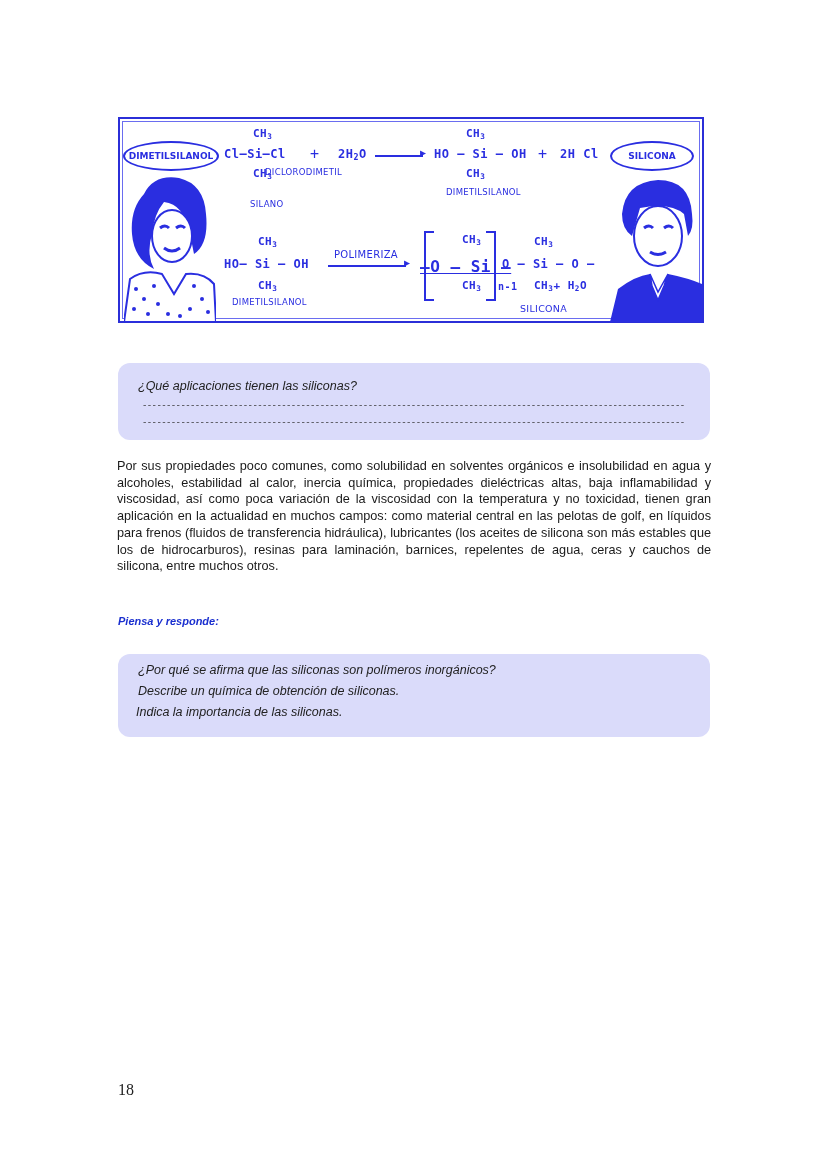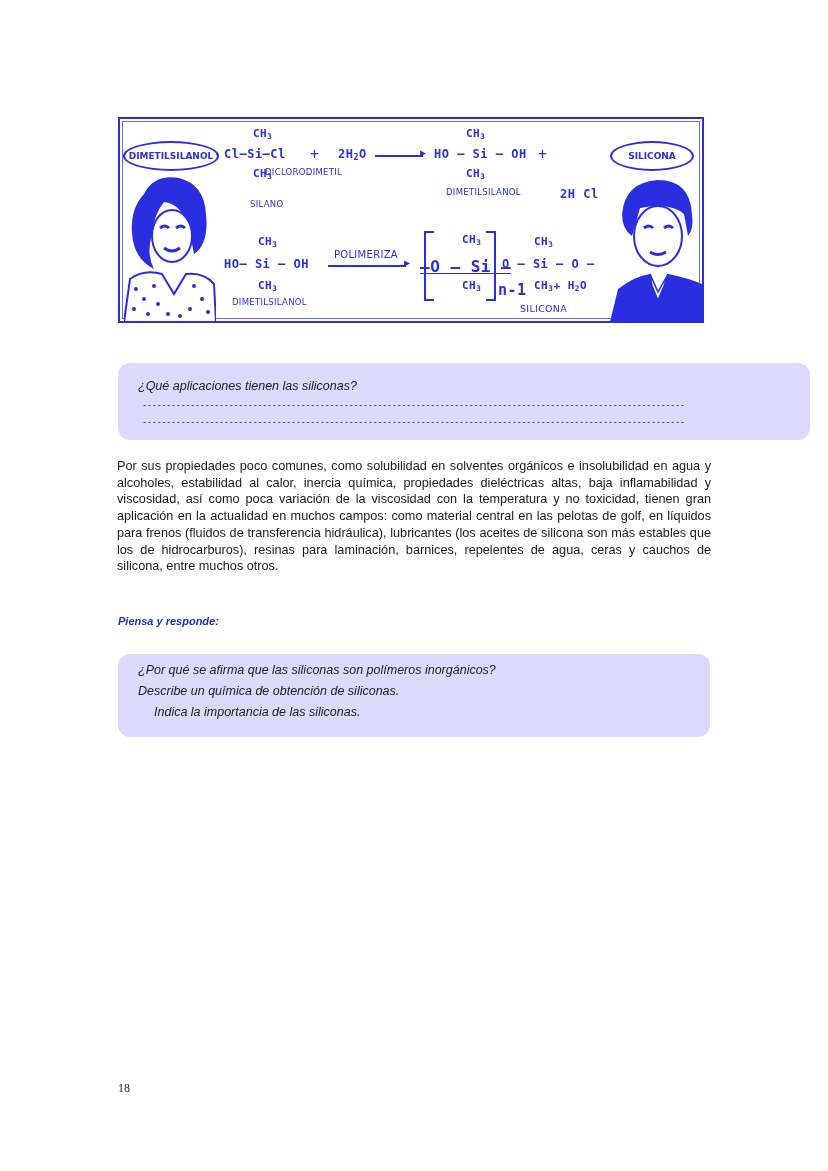--- a/index.html
+++ b/index.html
@@ -9,28 +9,28 @@
   .figure { position:absolute; left:118px; top:117px; width:586px; height:206px; border:2px solid #2b2fd8; box-sizing:border-box; background:#fff; }
   .figure .inner { position:absolute; inset:2px; border:1px solid #6a6df0; }
   .chem { position:absolute; font-family:"DejaVu Sans Mono", monospace; font-weight:bold; color:#2a2ee0; letter-spacing:0.5px; white-space:nowrap; }
   .lbl { position:absolute; font-family:"DejaVu Sans", sans-serif; font-size:8.5px; color:#2a2ee0; letter-spacing:0.3px; white-space:nowrap; }
   .bubble { position:absolute; border:2px solid #2a2ee0; border-radius:50%; background:#fff; display:flex; align-items:center; justify-content:center; font-family:"DejaVu Sans", sans-serif; font-weight:bold; font-size:9px; color:#2a2ee0; }
   .hline { position:absolute; height:1.5px; background:#2a2ee0; }
   .sub { font-size:0.7em; vertical-align:-2px; }
 
   
   .qbox { position:absolute; background:#dadbfa; border-radius:12px; }
-  .qbox1 { left:118px; top:363px; width:692px; height:77px; }
+  .qbox1 { left:118px; top:363px; width:592px; height:77px; }
   .qtext { position:absolute; font-style:italic; font-size:12.5px; color:#222; }
   .dash { position:absolute; font-family:"Liberation Mono", monospace; font-size:9px; color:#333; letter-spacing:-0.6px; white-space:nowrap; overflow:hidden; }
 
   .para { position:absolute; left:117px; top:458px; width:594px; font-size:12.7px; line-height:16.7px; text-align:justify; color:#1a1a1a; }
   .heading { position:absolute; left:118px; top:615px; font-weight:bold; font-style:italic; font-size:11px; color:#1a2fcf; }
   .qbox2 { left:118px; top:654px; width:592px; height:83px; }
-  .pagenum { position:absolute; left:118px; top:1081px; font-family:"Liberation Serif", serif; font-size:12px; color:#222; }
+  .pagenum { position:absolute; left:118px; top:1081px; font-family:"Liberation Serif", serif; font-size:16px; color:#222; }
 
   svg.person { position:absolute; }
 </style>
 </head>
 <body>
 
 <div class="figure">
   <div class="inner"></div>
 
   <svg class="person" style="left:4px;top:55px" width="92" height="148" viewBox="0 0 92 148">
@@ -78,51 +78,51 @@
   <div class="lbl" style="left:130px;top:80px;">SILANO</div>
   <div class="chem" style="left:190px;top:26px;font-size:15px;font-weight:normal;">+</div>
   <div class="chem" style="left:218px;top:28px;font-size:12px;"><span>2H</span><span class="sub">2</span><span>O</span></div>
   <div class="hline" style="left:255px;top:36px;width:48px;"></div>
   <div class="chem" style="left:300px;top:28px;font-size:10px;">▶</div>
   <div class="chem" style="left:346px;top:8px;font-size:11px;"><span>CH</span><span class="sub">3</span></div>
   <div class="chem" style="left:308px;top:28px;font-size:12px;padding-left:6px;">HO — Si — OH</div>
   <div class="chem" style="left:346px;top:48px;font-size:11px;"><span>CH</span><span class="sub">3</span></div>
   <div class="lbl" style="left:326px;top:68px;">DIMETILSILANOL</div>
   <div class="chem" style="left:418px;top:26px;font-size:15px;font-weight:normal;">+</div>
-  <div class="chem" style="left:440px;top:28px;font-size:12px;margin-top:40px;">2H Cl</div>
+  <div class="chem" style="left:440px;top:28px;font-size:12px;">2H Cl</div>
 
   <div class="chem" style="left:138px;top:116px;font-size:11px;"><span>CH</span><span class="sub">3</span></div>
   <div class="chem" style="left:104px;top:138px;font-size:12px;">HO— Si — OH</div>
   <div class="chem" style="left:138px;top:160px;font-size:11px;"><span>CH</span><span class="sub">3</span></div>
   <div class="lbl" style="left:112px;top:178px;">DIMETILSILANOL</div>
   <div class="lbl" style="left:214px;top:130px;font-size:10px;">POLIMERIZA</div>
   <div class="hline" style="left:208px;top:146px;width:78px;"></div>
   <div class="chem" style="left:284px;top:138px;font-size:10px;">▶</div>
 
   <div style="position:absolute;left:304px;top:112px;width:8px;height:66px;border:2px solid #2a2ee0;border-right:none;"></div>
   <div style="position:absolute;left:366px;top:112px;width:8px;height:66px;border:2px solid #2a2ee0;border-left:none;"></div>
   <div class="chem" style="left:342px;top:114px;font-size:11px;"><span>CH</span><span class="sub">3</span></div>
   <div class="chem" style="left:300px;top:138px;font-size:16px;text-decoration:underline;">—O — Si —</div>
   <div class="chem" style="left:342px;top:160px;font-size:11px;"><span>CH</span><span class="sub">3</span></div>
-  <div class="chem" style="left:378px;top:162px;font-size:15px;">n-1</div>
+  <div class="chem" style="left:378px;top:162px;font-size:10px;">n-1</div>
   <div class="chem" style="left:414px;top:116px;font-size:11px;"><span>CH</span><span class="sub">3</span></div>
   <div class="chem" style="left:382px;top:138px;font-size:12px;">O — Si — O —</div>
   <div class="chem" style="left:414px;top:160px;font-size:11px;"><span>CH</span><span class="sub">3</span><span>+ H</span><span class="sub">2</span><span>O</span></div>
   <div class="lbl" style="left:400px;top:184px;font-size:9.5px;">SILICONA</div>
 </div>
 
 <div class="qbox qbox1">
   <div class="qtext" style="left:20px;top:16px;">¿Qué aplicaciones tienen las siliconas?</div>
   <div class="dash" style="left:24px;top:38px;width:542px;">--------------------------------------------------------------------------------------------------------------------------------------------</div>
   <div class="dash" style="left:24px;top:55px;width:542px;">--------------------------------------------------------------------------------------------------------------------------------------------</div>
 </div>
 
 <p class="para" style="margin:0;">Por sus propiedades poco comunes, como solubilidad en solventes orgánicos e insolubilidad en agua y alcoholes, estabilidad al calor, inercia química, propiedades dieléctricas altas, baja inflamabilidad y viscosidad, así como poca variación de la viscosidad con la temperatura y no toxicidad,  tienen gran aplicación en la actualidad en muchos campos:  como material central en  las pelotas de golf, en líquidos para frenos (fluidos de transferencia hidráulica), lubricantes (los aceites de silicona son más estables que los de hidrocarburos), resinas para laminación,  barnices, repelentes de agua, ceras y cauchos de silicona, entre muchos otros.</p>
 
 <div class="heading">Piensa y responde:</div>
 
 <div class="qbox qbox2">
   <div class="qtext" style="left:20px;top:9px;">¿Por qué se afirma que las siliconas son polímeros inorgánicos?</div>
   <div class="qtext" style="left:20px;top:30px;">Describe un química de obtención de siliconas.</div>
-  <div class="qtext" style="left:36px;top:51px;">Indica la importancia de las siliconas.</div>
+  <div class="qtext" style="left:18px;top:51px;">Indica la importancia de las siliconas.</div>
 </div>
 
 <div class="pagenum">18</div>
 
 </body></html>

